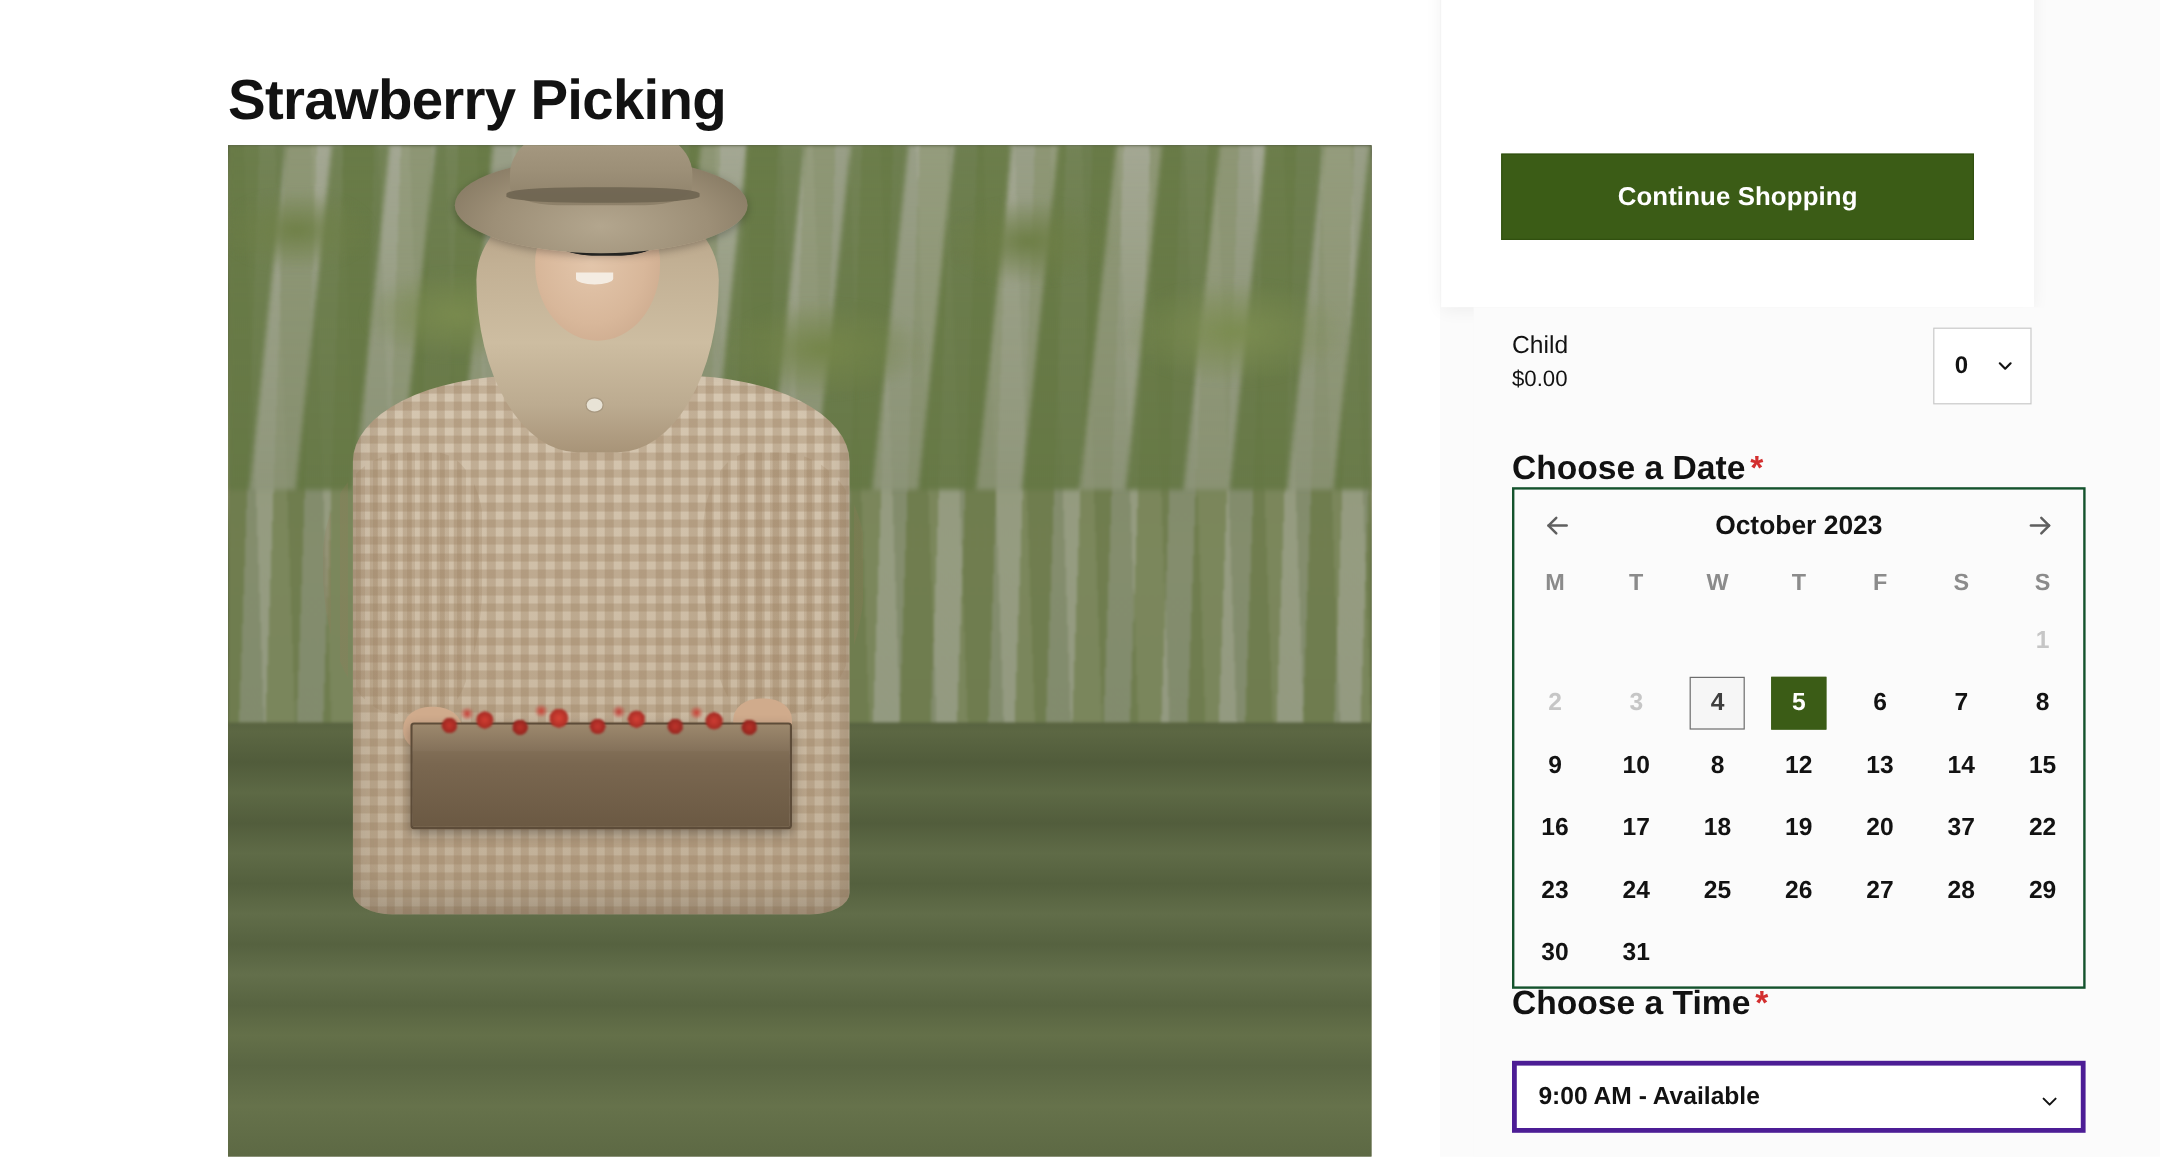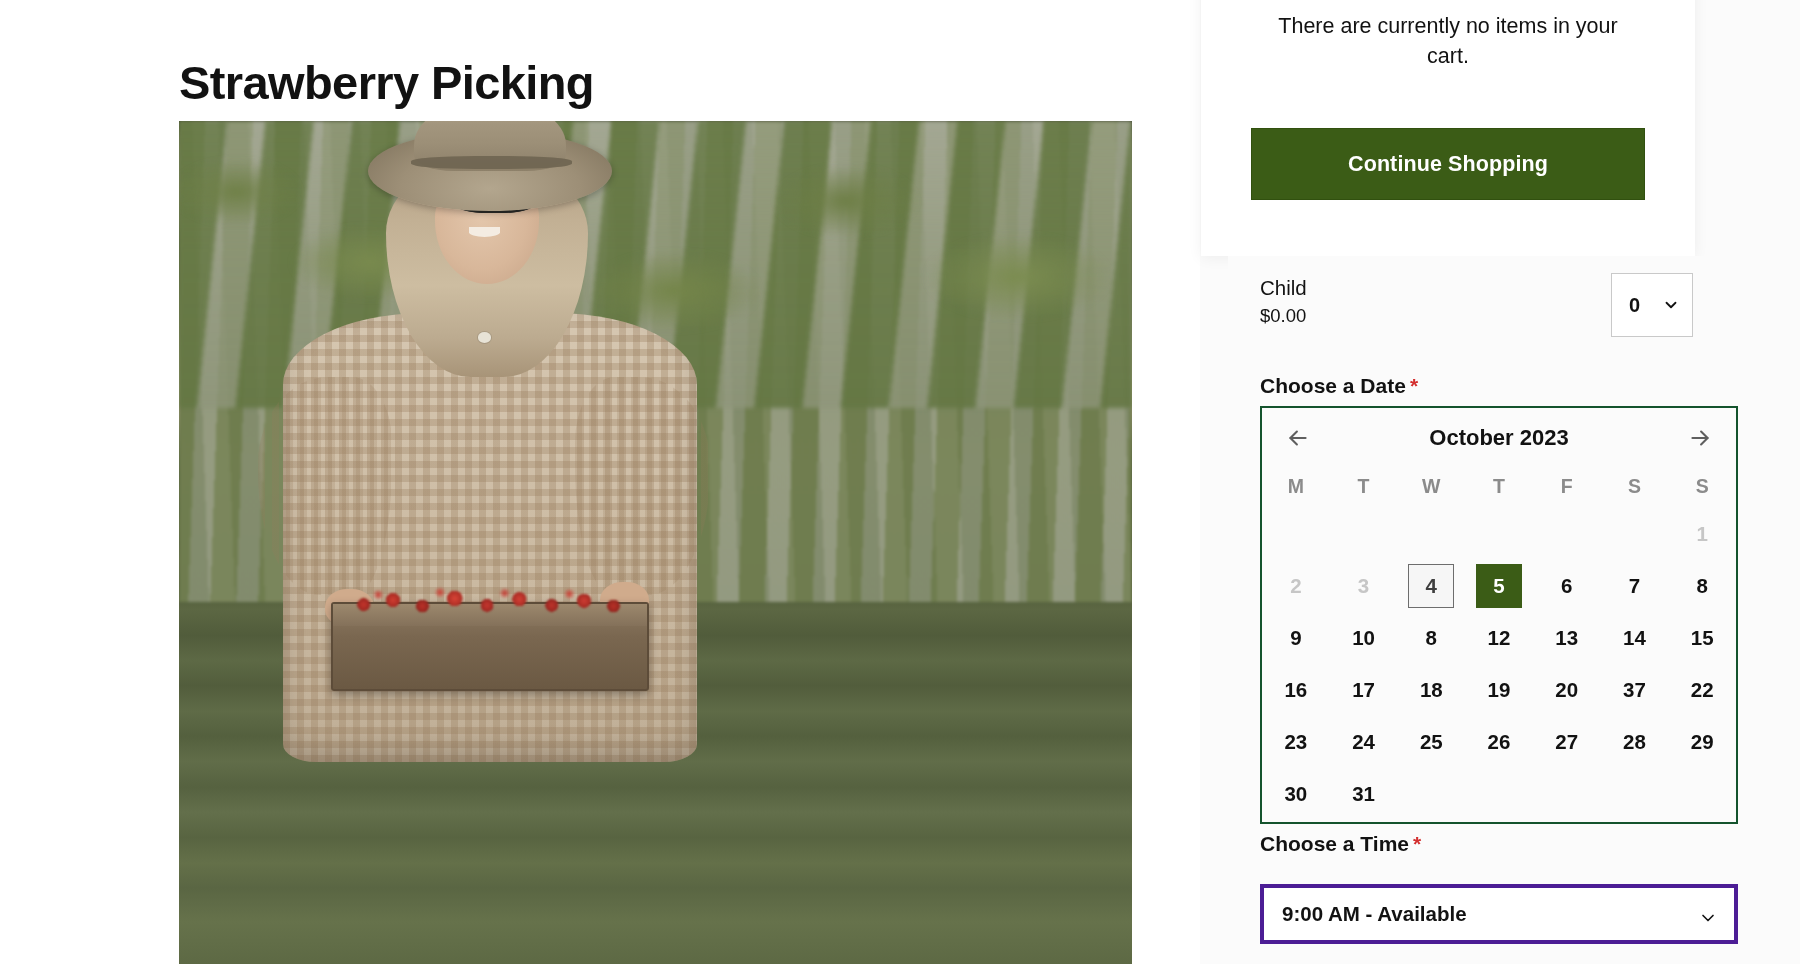--- a/index.html
+++ b/index.html
@@ -10,21 +10,21 @@
     background: #ffffff;
     font-family: "Liberation Sans", sans-serif;
     -webkit-font-smoothing: antialiased;
   }
 
   #page { position: relative; width: 1800px; height: 964px; background:#ffffff; }
 
   
   .left-col {
     position: absolute;
-    left: 1px; top: 0;
+    left: 12px; top: 0;
     width: 1200px; height: 676px;
     background: #ffffff;
   }
 
   .page-title {
     position: absolute;
     left: 178px; top: 26px;
     font-size: 47px;
     font-weight: 700;
     letter-spacing: -0.6px;
@@ -340,27 +340,27 @@
     cursor: pointer;
   }
   .qty-value {
     position: absolute; left: 17px;
     font-size: 20px; font-weight: 700; color: #121212;
   }
   .qty-chevron { position: absolute; right: 12px; top: 22px; }
 
   .field-label {
     position: absolute;
-    font-size: 21px; font-weight: 700; color: #121212;
+    font-size: 28px; font-weight: 700; color: #121212;
     white-space: nowrap;
   }
   .req-star { color: #d32f2f; font-weight: 700; margin-left: 4px; }
 
   .label-date { left: 32px; top: 118px; }
-  .label-time { left: 32px; top: 576px; }
+  .label-time { left: 32px; top: 564px; }
 
   
   .calendar {
     position: absolute;
     left: 32px; top: 150px;
     width: 478px; height: 418px;
     background: #fbfbfb;
     border: 2px solid #14532d;
   }
   .cal-head {
@@ -472,21 +472,20 @@
           <div class="crate-lip"></div>
           <div class="berries"></div>
         </div>
       </div>
     </div>
   </div>
 
   <div class="right-col">
 
     <div class="cart-panel">
-      <div class="cart-empty-text">There are currently no items in your cart.</div>
       <button class="continue-btn">Continue Shopping</button>
     </div>
 
     <div class="form-panel">
 
       <div class="ticket-row">
         <div class="ticket-name">Child</div>
         <div class="ticket-price">$0.00</div>
 
         <div class="qty-select">

